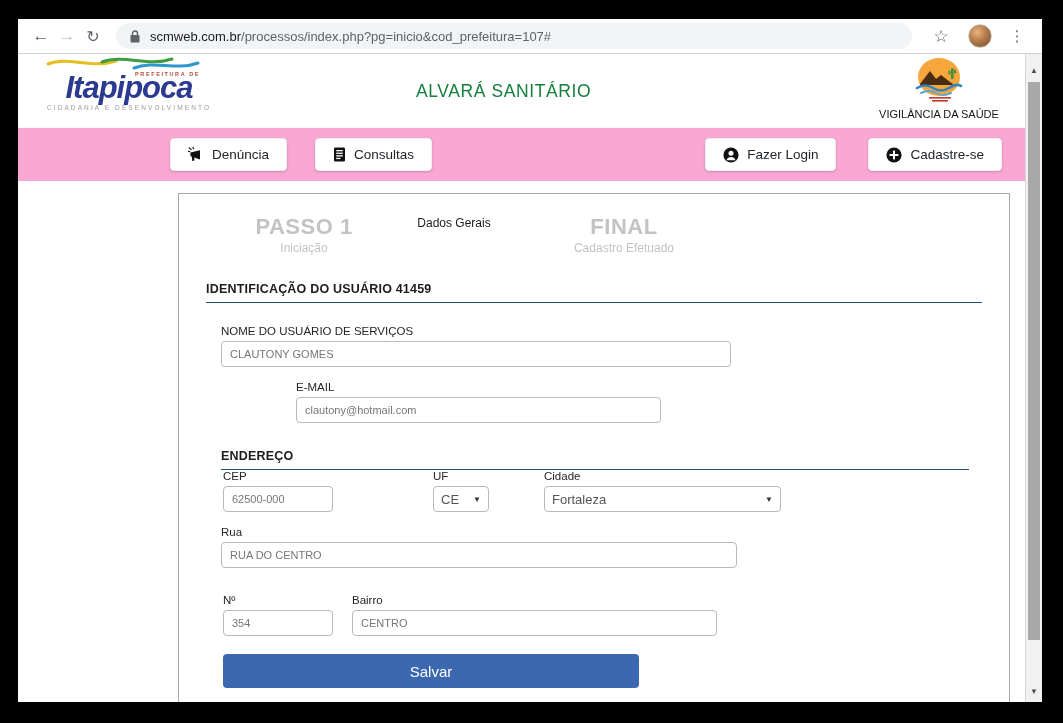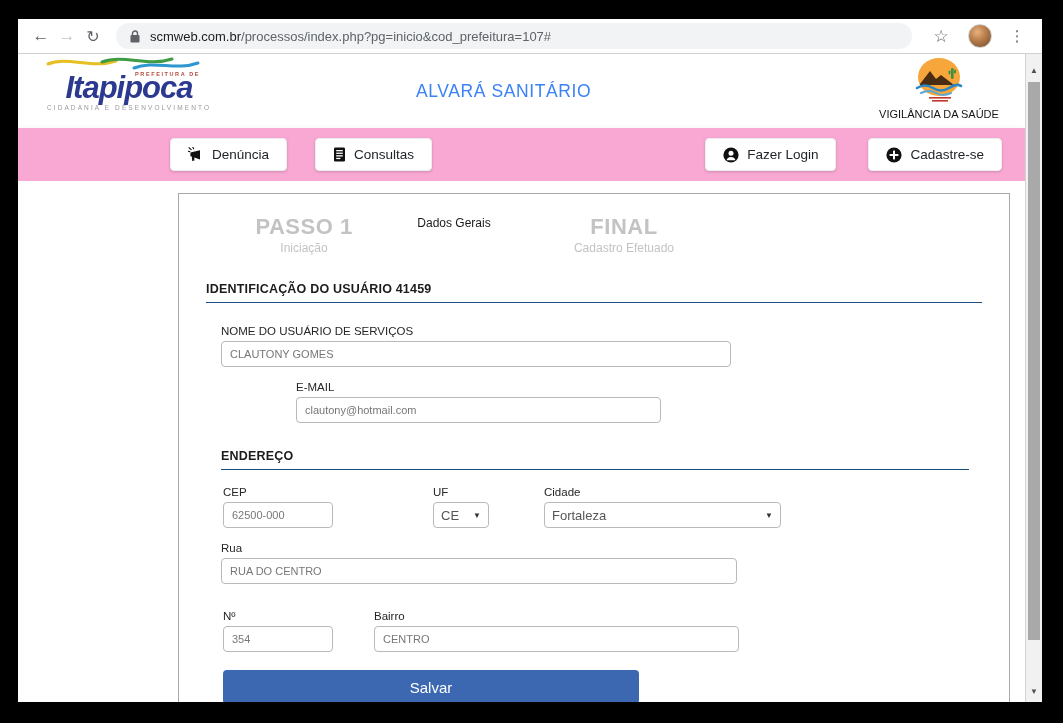--- a/index.html
+++ b/index.html
@@ -46,21 +46,21 @@
   .logo-name {
     position:relative; font-size:31px; font-weight:bold; font-style:italic;
     color:#2b3990; line-height:0.85; letter-spacing:-1px; text-align:center;
   }
   .logo-tag-top {
     position:absolute; top:-3px; right:14px; font-size:5.5px; color:#b34a3a; letter-spacing:1.6px; font-style:normal; font-weight:bold;
   }
   .logo-tag-bottom { font-size:6.5px; color:#9a9a9a; letter-spacing:2.1px; text-align:center; margin-top:3px; }
   .page-title {
     position:absolute; left:0; top:27px; width:934px; text-align:center;
-    font-size:17.5px; color:#3b82f6; letter-spacing:0.6px;padding-left:37px;
+    font-size:17.5px; color:#15803d; letter-spacing:0.6px;padding-left:37px;
   }
   .logo-vigilancia { position:absolute; right:4px; top:3px; width:164px; text-align:center; }
   .logo-vigilancia-caption { font-size:11px; color:#141414; margin-top:1px; white-space:nowrap; }
 
   
   .navbar {
     height:53px; background:#f9a8d4; display:flex; align-items:center; position:relative;
     box-shadow:0 5px 8px rgba(0,0,0,0.28);
   }
   .nav-group-left { display:flex; gap:28px; margin-left:152px; }
@@ -100,39 +100,39 @@
   .row { display:flex; }
   .mt-label { margin-top:22px; }
   .row-tel { margin-top:14px; }
   .w-nome { width:510px; }
   .w-tel { width:110px; text-align:right; padding-right:5px; }
   .col-email { margin-left:75px; }
   .w-email { width:365px; }
 
   .section-endereco .rule { margin-right:13px; }
   .section-endereco { margin-top:26px; }
-  .row-cep { margin-top:16px; }
+  .row-cep { }
   .col-cep { margin-left:2px; }
   .w-cep { width:110px; }
   .col-uf { margin-left:100px; }
   .col-cidade { margin-left:55px; }
   .fake-select {
     height:26px; border:1px solid #b9b9b9; border-radius:4px; background:#fff;
     display:flex; align-items:center; justify-content:space-between;
     font-size:13px; color:#555; padding:0 7px; cursor:pointer;
   }
   .w-uf { width:56px; }
   .w-cidade { width:237px; }
   .select-arrow { font-size:8px; color:#333; margin-left:6px; }
   .row-rua { margin-top:14px; }
   .w-rua { width:516px; }
   .row-num { margin-top:26px; }
   .col-num { margin-left:2px; }
   .w-num { width:110px; }
-  .col-bairro { margin-left:41px; }
+  .col-bairro { margin-left:19px; }
   .w-bairro { width:365px; }
   .save-btn {
     margin-top:18px; margin-left:2px; width:416px; height:34px; background:#3b68b0; color:#fff;
     font-size:15px; border:none; border-radius:4px; cursor:pointer;
     font-family:"Liberation Sans", sans-serif;
   }
 
   
   .scrollbar {
     position:absolute; top:35px; right:0; width:17px; bottom:0;

